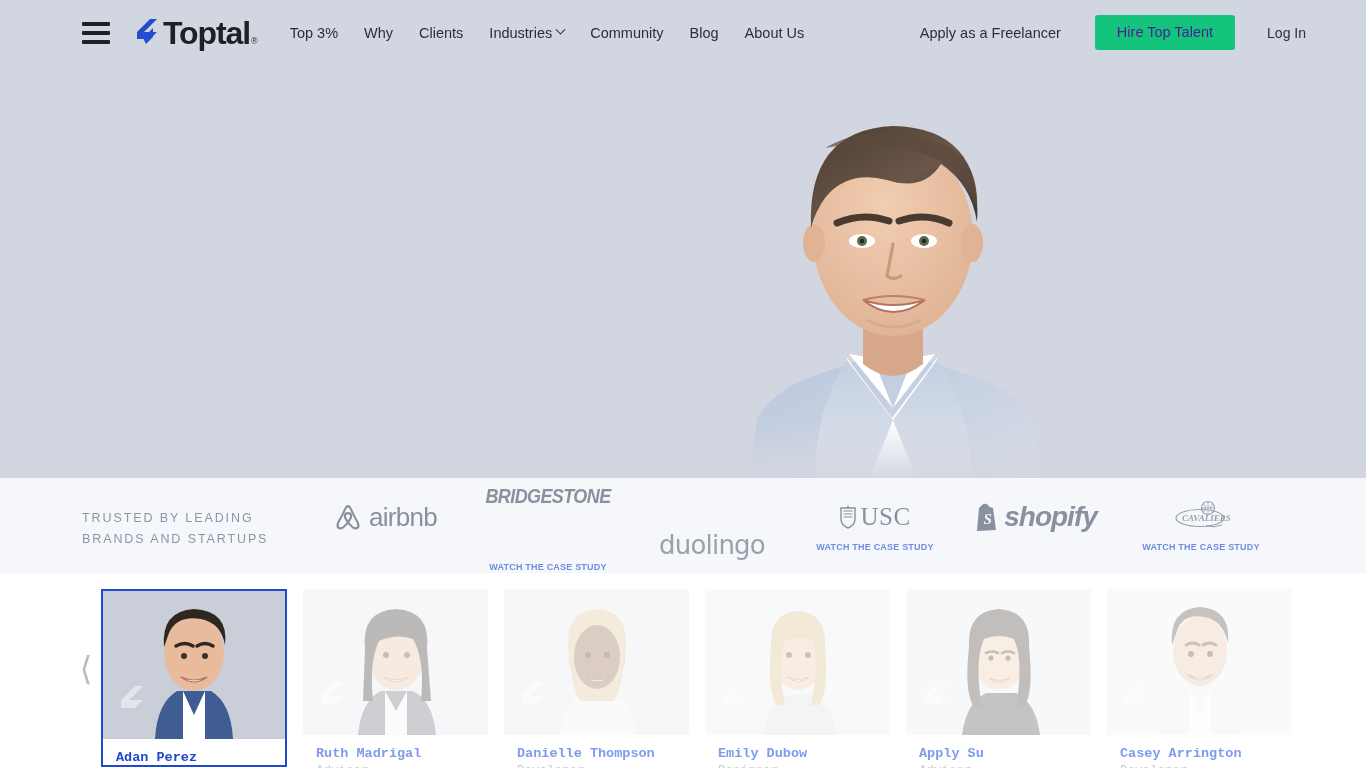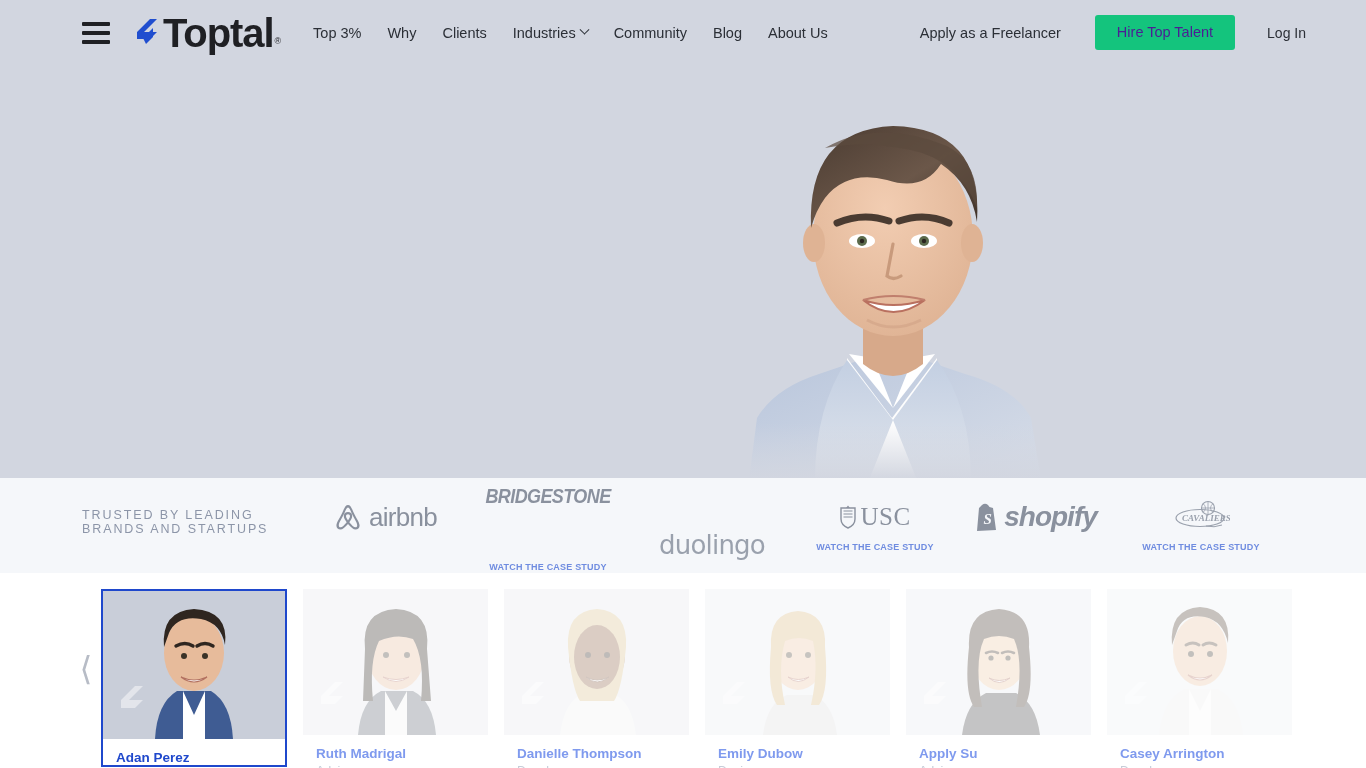--- a/index.html
+++ b/index.html
@@ -27,21 +27,21 @@
   }
   .hamburger span { display:block; height: 4px; background: #1f2024; border-radius: 1px; }
 
   .logo-wrap {
     margin-left: 23px;
     display: flex; align-items: flex-end;
     cursor: pointer;
   }
   .logo-mark { width: 28px; height: 30px; margin-right: 2px; }
   .logo-text {
-    font-size: 40px; font-weight: bold; letter-spacing: -1.1px;
+    font-size: 32px; font-weight: bold; letter-spacing: -1.1px;
     color: #1f2024; line-height: 30px;
     font-family: "Liberation Sans", sans-serif;
   }
   .logo-reg { font-size: 9px; color: #1f2024; line-height: 9px; margin-left: 1px; margin-bottom: 2px; }
 
   .nav {
     display: flex; align-items: center;
     margin-left: 32px;
     gap: 26px;
   }
@@ -89,21 +89,21 @@
 
   
   .brands {
     position: absolute; top: 478px; left: 0;
     width: 1366px; height: 95px;
     background: #f5f7fa;
   }
   .brands-label {
     position: absolute; left: 82px; top: 508px - 478px;
     top: 30px;
-    font-size: 12.5px; letter-spacing: 1.9px; line-height: 14px;
+    font-size: 12.5px; letter-spacing: 1.9px; line-height: 21px;
     color: #8c95a8; font-weight: 400;
     white-space: pre-line;
   }
   .brand-item {
     position: absolute; top: 0; height: 95px;
     display: flex; flex-direction: column; align-items: center; justify-content: center;
   }
   .brand-logo { height: 34px; display: flex; align-items: center; justify-content: flex-end; }
   .case-link {
     font-size: 9px; color: #6f8ce0; letter-spacing: .2px;
@@ -136,20 +136,21 @@
     display: flex; align-items: center; justify-content: center;
     font-size: 33px; line-height: 1;
     font-family: "DejaVu Sans", sans-serif;
   }
   .arrow-left { left: 72px; color: #b7bcc6; }
   .arrow-right { left: 1272px; color: #1f48cc; }
 
   .card {
     position: absolute;
     background: #ffffff;
+    font-family: Liberation Mono, monospace;
   }
   .card-img {
     width: 100%;
     background: #e8eaef;
     position: relative;
     overflow: hidden;
   }
   .card-name {
     font-size: 13.5px; font-weight: bold;
     padding: 11px 0 0 13px;

